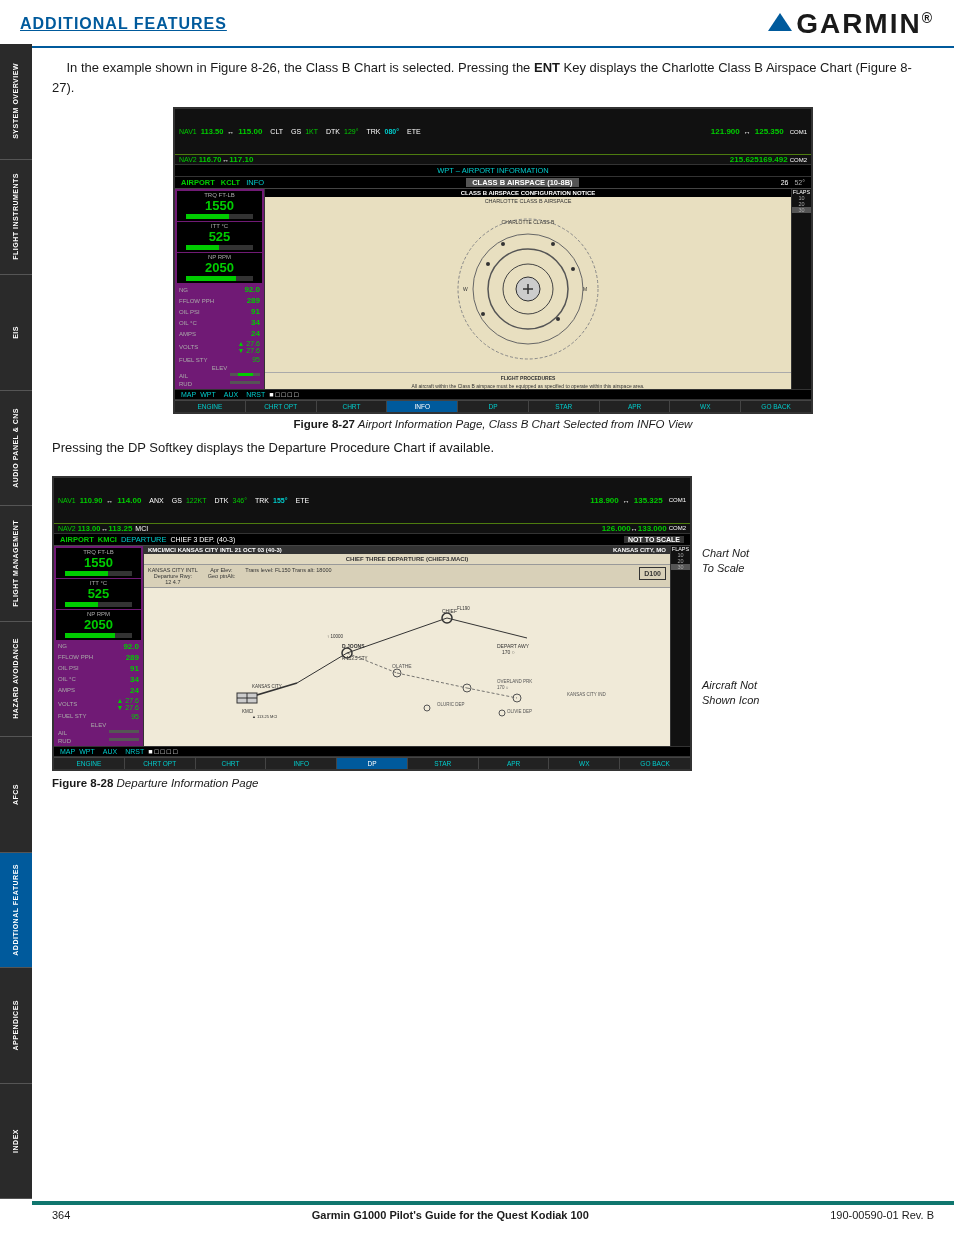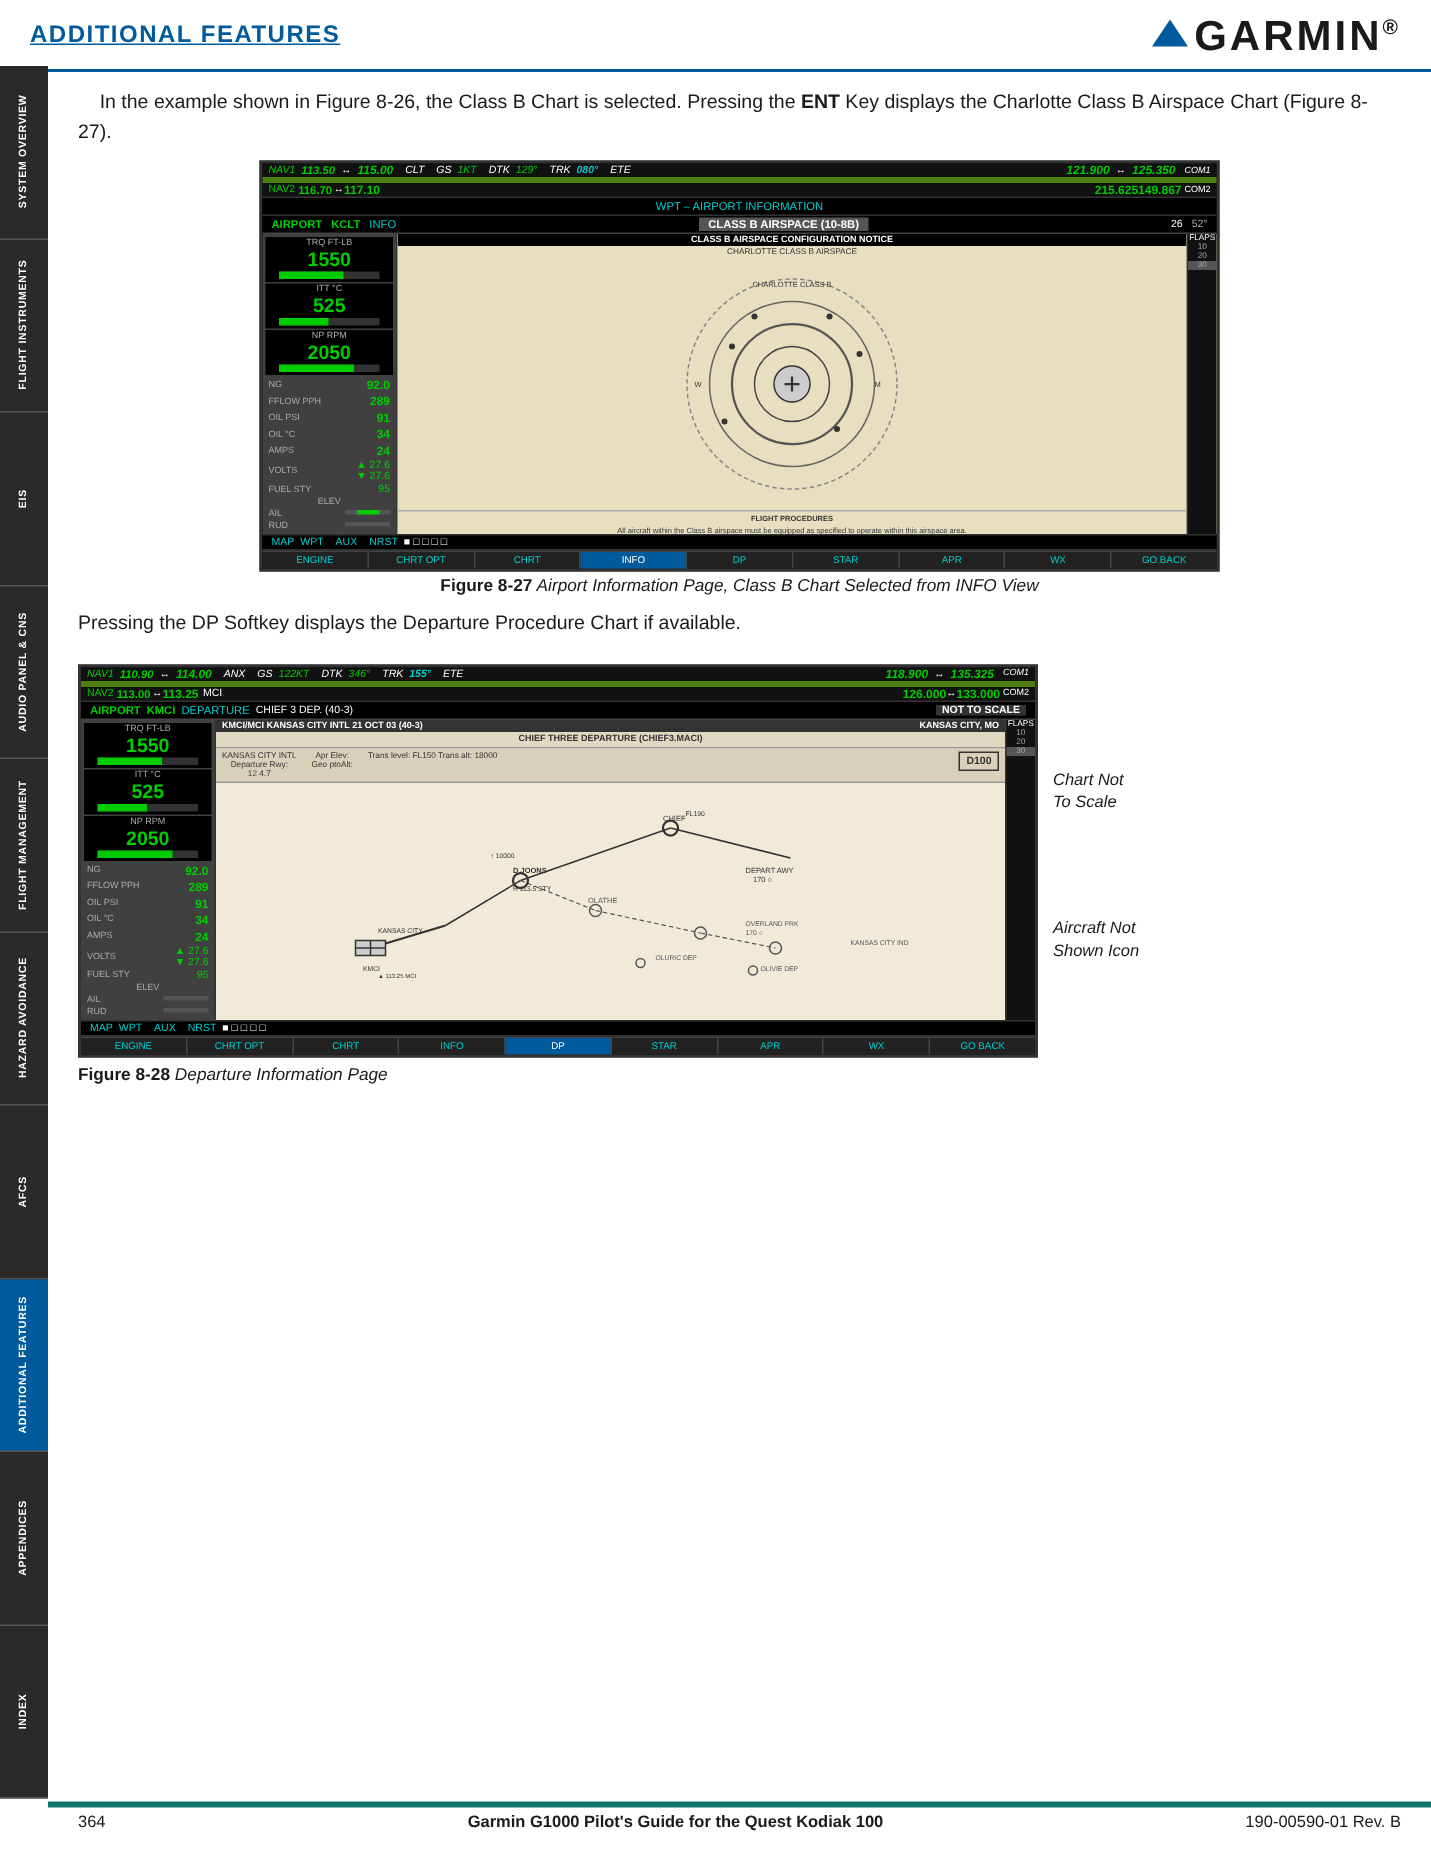--- a/index.html
+++ b/index.html
@@ -122,36 +122,35 @@
       background: #111;
       position: relative;
       width: 640px;
     }
 
     
     .status-bar {
       background: #111;
       display: flex;
       align-items: center;
-      padding: 0 4px;
+      padding: 18px 4px;
       font-size: 8px;
       color: #00cc00;
       gap: 4px;
-      border-bottom: 4px solid #4d7c0f;
-      font-style: italic;
+      border-bottom: 1px solid #4d7c0f;
     }
 
     
     .avionics-panel {
       display: flex;
       background: #1a1a1a;
     }
     .engine-gauges {
       width: 95px;
-      background: #404040;
+      background: #701a75;
       padding: 2px;
       font-size: 6px;
       color: #fff;
       border-right: 1px solid #333;
     }
 
     
     .pressing-text {
       font-size: 13px;
       line-height: 1.5;
@@ -256,21 +255,21 @@
           <span style="color:#fff;font-size:6px;margin-left:2px;">COM1</span>
         </div>
         <div style="background:#111;display:flex;align-items:center;padding:0 4px;font-size:7px;color:#00cc00;border-bottom:1px solid #333;">
           <span style="color:#00cc00;">NAV2</span>
           <span style="color:#00cc00;font-size:7.5px;font-weight:bold;margin-left:2px;">116.70</span>
           <span style="color:#fff;font-size:7px;margin-left:1px;">↔</span>
           <span style="color:#00cc00;font-size:8px;font-weight:bold;">117.10</span>
           <span style="flex:1;"></span>
           <span style="color:#00cc00;font-size:8px;font-weight:bold;">215.625</span>
           <span style="color:#fff;font-size:7px;"></span>
-          <span style="color:#00cc00;font-size:8px;font-weight:bold;">149.867</span>
+          <span style="color:#00cc00;font-size:8px;font-weight:bold;">169.492</span>
           <span style="color:#fff;font-size:6px;margin-left:2px;">COM2</span>
         </div>
         
         <div style="background:#000;display:flex;align-items:center;padding:1px 6px;font-size:7.5px;color:#fff;border-bottom:1px solid #333;justify-content:center;">
           <span style="color:#00cccc;">WPT – AIRPORT INFORMATION</span>
         </div>
         
         <div style="background:#000;display:flex;align-items:center;padding:1px 6px;font-size:7.5px;color:#fff;border-bottom:1px solid #444;gap:6px;">
           <span style="color:#00cc00;font-weight:bold;">AIRPORT</span>
           <span style="color:#00cc00;font-weight:bold;">KCLT</span>

